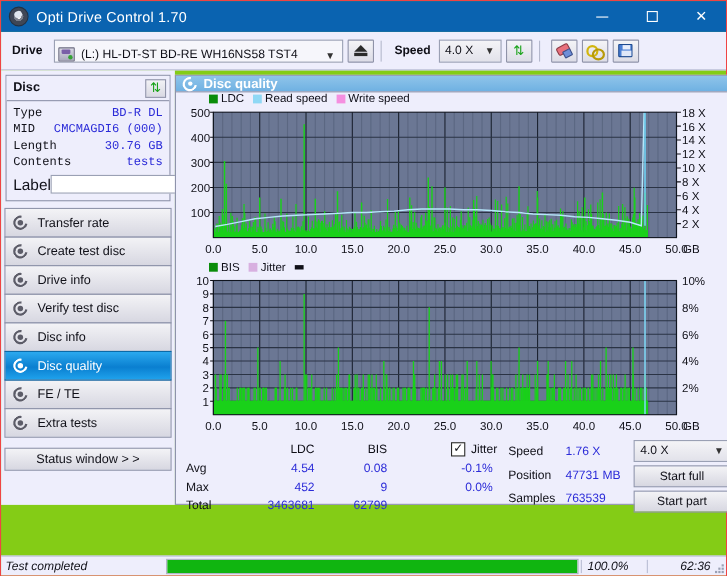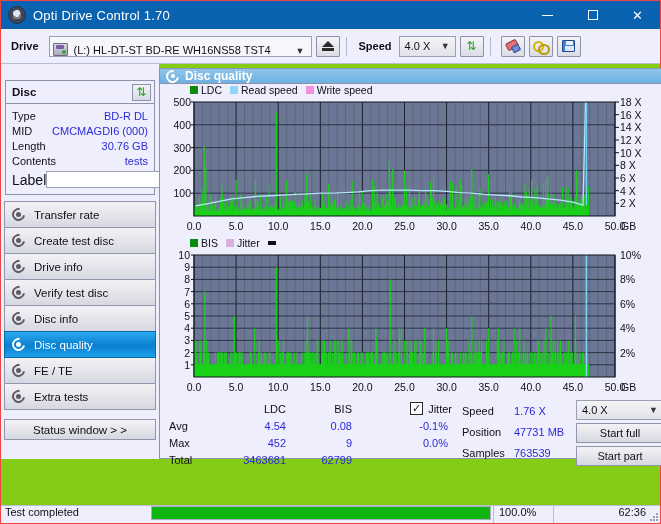--- a/index.html
+++ b/index.html
@@ -92,34 +92,34 @@
   .ico-keys:before{content:"";position:absolute;left:0px;top:1px;width:7px;height:7px;border:2px solid #d2b50c;border-radius:50%;}
   .ico-keys:after{content:"";position:absolute;left:5px;top:4px;width:8px;height:7px;border:2px solid #b89a09;border-radius:50%;}
   .ico-save{width:13px;height:12px;background:#4a7fd4;border:1px solid #1e4a8f;box-sizing:border-box;position:relative;border-radius:1px;}
   .ico-save:before{content:"";position:absolute;left:3px;top:0px;width:7px;height:4px;background:#e9eefb;}
   .ico-save:after{content:"";position:absolute;left:2px;bottom:0px;width:9px;height:5px;background:#dfe7f8;}
 
   
   .body-area{display:flex;height:395px;}
   .sidebar{width:158px;background:#eeeefc;padding:0;position:relative;}
   .panel-box{
-    margin:16px 4px 0 4px;border:1px solid #8e93ab;background:#eeeefc;box-sizing:border-box;
+    margin:4px 4px 0 4px;border:1px solid #8e93ab;background:#eeeefc;box-sizing:border-box;
   }
   .panel-head{
     display:flex;align-items:center;height:22px;border-bottom:1px solid #8e93ab;
     background:#eeeefc;padding-left:6px;
   }
   .panel-head .ptitle{font-weight:bold;font-size:11.5px;color:#101018;}
   .panel-head .pbtn{
     margin-left:auto;margin-right:3px;width:19px;height:17px;
     background:linear-gradient(#f2f2f5,#d9d9e3);border:1px solid #8f93a8;box-sizing:border-box;
     display:flex;align-items:center;justify-content:center;
   }
   .disc-rows{padding:3px 6px 5px 6px;}
-  .drow{display:flex;align-items:flex-end;height:15px;font-size:11px;}
+  .drow{display:flex;align-items:center;height:15px;font-size:11px;font-family:Liberation Mono, monospace;}
   .drow .k{color:#101018;}
   .drow .v{margin-left:auto;color:#2b2bd8;}
   .label-row{display:flex;align-items:center;margin-top:3px;}
   .label-row .k{color:#101018;font-size:14px;width:37px;}
   .label-input{
     flex:1;height:17px;background:#ffffff;border:1px solid #9aa0b4;box-sizing:border-box;
     font-family:"Liberation Sans",sans-serif;font-size:11px;padding:0 3px;color:#101018;outline:none;
   }
   .label-btn{
     width:19px;height:19px;margin-left:4px;background:linear-gradient(#f2f2f5,#d9d9e3);
@@ -218,31 +218,32 @@
   .sel-speed .chev{margin-left:auto;margin-right:5px;font-size:9px;color:#333;}
   .act-btn{
     width:88px;height:20px;background:linear-gradient(#f3f3f6,#d7d7e1);
     border:1px solid #9196ac;box-sizing:border-box;display:flex;align-items:center;justify-content:center;
     font-size:11px;color:#101018;
   }
 
   
   .statusbar{
     position:absolute;left:0;bottom:0;width:100%;height:18px;
-    border-top:1px solid #b8bdd4;display:flex;background:#eeeefc;
+    border-top:1px solid #b8bdd4;display:flex;align-items:center;background:#eeeefc;
     box-sizing:border-box;
+    font-style:italic;
   }
   .sb-msg{width:148px;padding-left:4px;font-size:11px;color:#101018;box-sizing:border-box;}
   .sb-prog{
     flex:1;height:14px;margin:0 2px;background:#ffffff;border:1px solid #a9aec2;
     box-sizing:border-box;position:relative;overflow:hidden;
   }
   .sb-prog .fill{position:absolute;left:0;top:0;bottom:0;background:#10b510;}
   .sb-pct{width:60px;border-left:1px solid #b8bdd4;padding-left:5px;font-size:11px;color:#101018;box-sizing:border-box;}
-  .sb-time{width:107px;border-left:1px solid #b8bdd4;text-align:right;padding-right:14px;font-size:11px;color:#101018;box-sizing:border-box;}
+  .sb-time{width:72px;border-left:1px solid #b8bdd4;text-align:right;padding-right:14px;font-size:11px;color:#101018;box-sizing:border-box;}
   .grip{position:absolute;right:2px;bottom:2px;width:10px;height:10px;}
   .grip i{position:absolute;width:2px;height:2px;background:#9aa0b4;}
 </style>
 </head>
 <body>
 
 <div class="app">
 
   <div class="titlebar">
     <div class="title-icon"></div>

